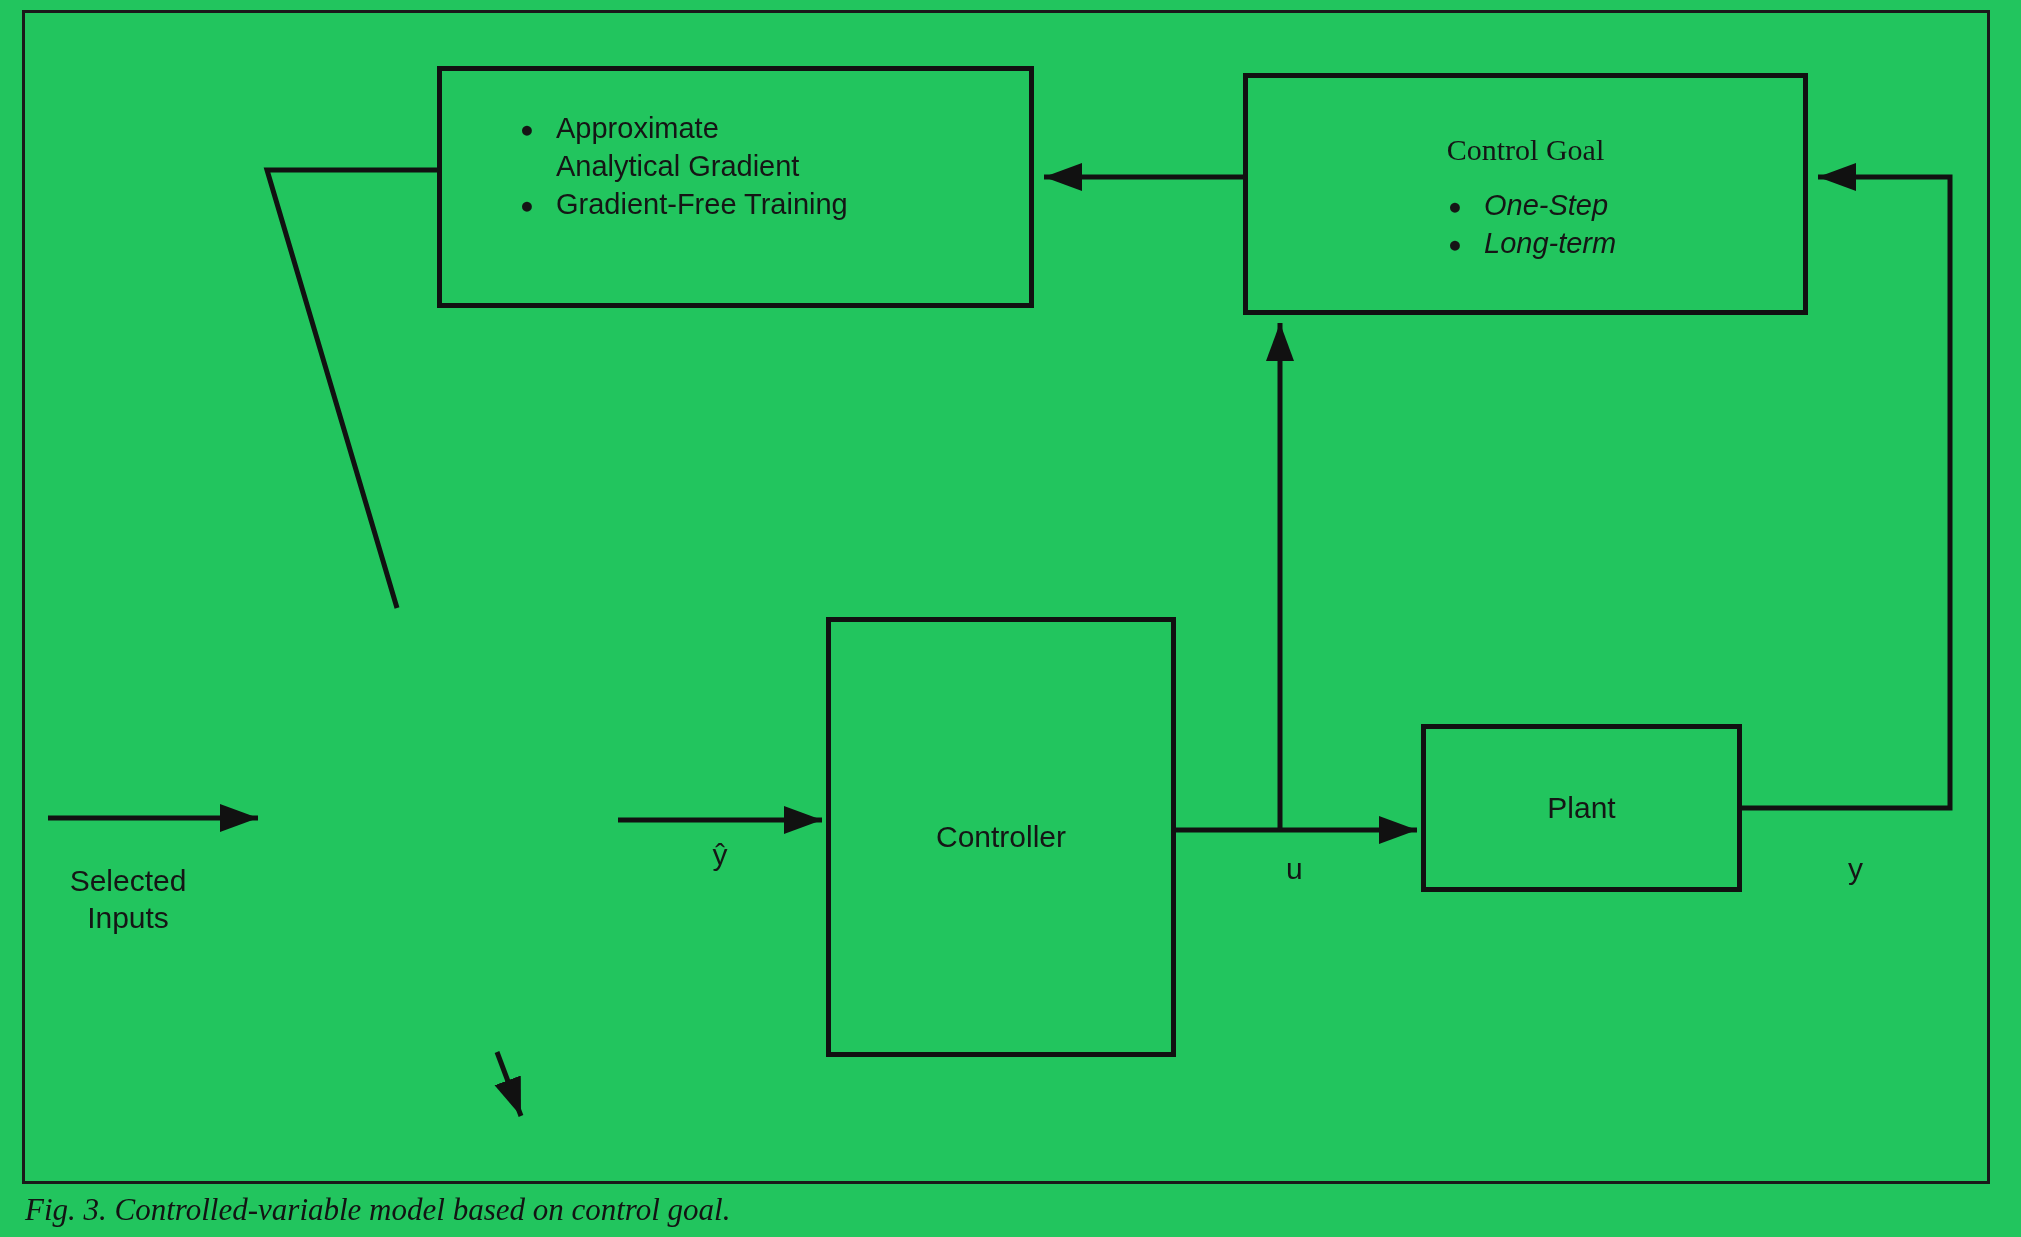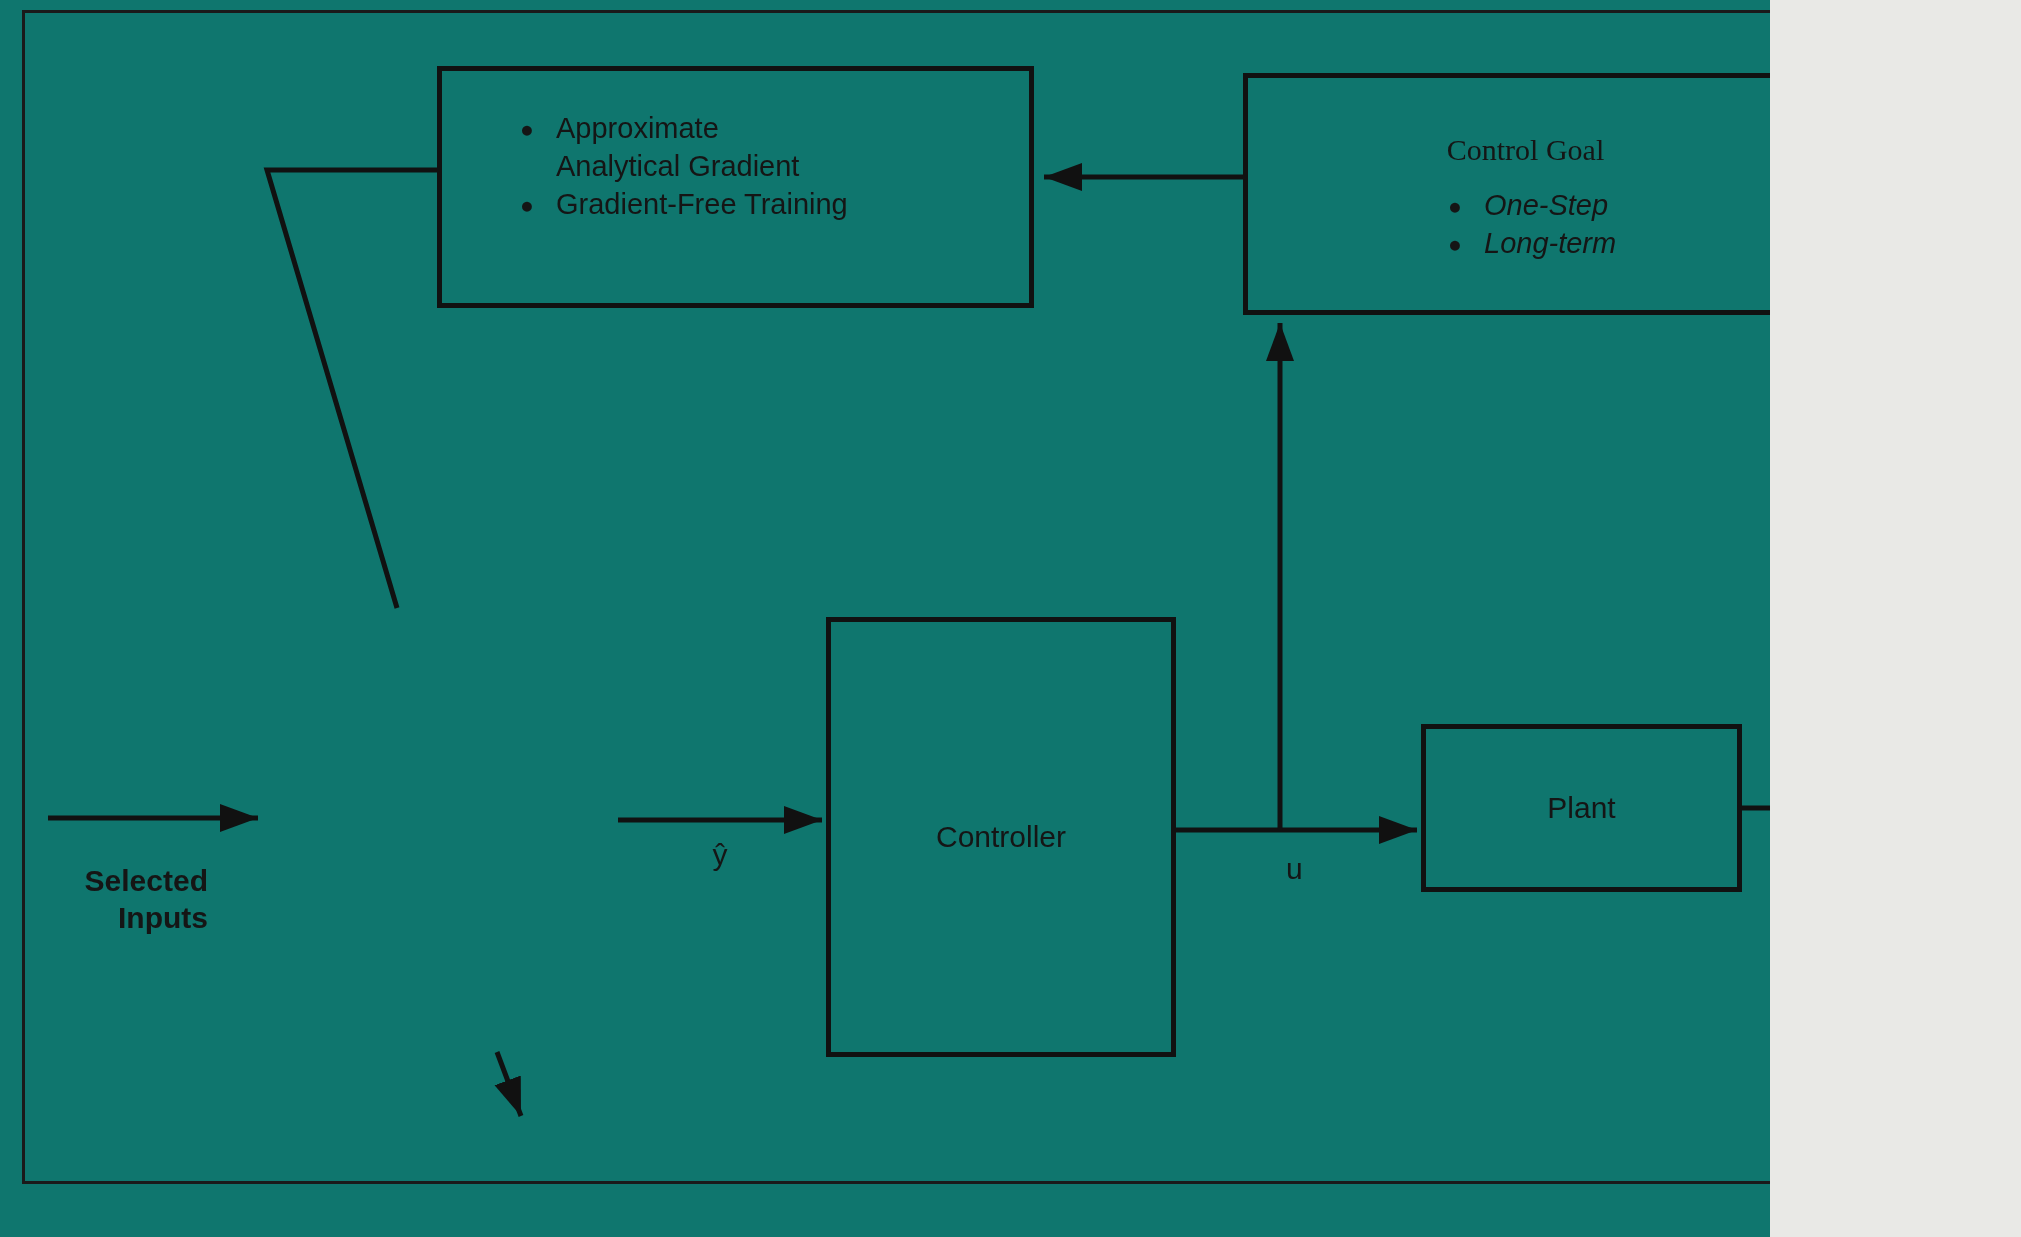--- a/index.html
+++ b/index.html
@@ -1,24 +1,23 @@
 <!DOCTYPE html>
 <html><head>
 <meta charset="utf-8">
 <style>
   html, body { margin: 0; padding: 0; background: #e9e9e6; }
   .page {
     position: relative;
-    width: 1758px;
+    width: 2021px;
     height: 1237px;
-    background: #0f766e;
+    background: #22c55e;
     font-family: "Liberation Sans", sans-serif;
     color: #151515;
     overflow: hidden;
-    padding-left: 12px;
   }
   .frame {
     position: absolute;
     left: 22px; top: 10px;
     width: 1968px; height: 1174px;
     border: 3px solid #1a1a1a;
     box-sizing: border-box;
     background: transparent;
   }
   .dbox {
@@ -52,21 +51,21 @@
     white-space: pre-line;
   }
   .center-label {
     width: 100%; height: 100%;
     display: flex; align-items: center; justify-content: center;
     font-size: 30px;
   }
   .box-plant .center-label { align-items: center; }
 
   .sig-label { position: absolute; font-size: 30px; }
-  .lbl-selected { left: 48px; top: 862px; width: 160px; text-align: right; white-space: pre-line; line-height: 37px; font-weight: bold; }
+  .lbl-selected { left: 48px; top: 862px; width: 160px; text-align: center; white-space: pre-line; line-height: 37px; }
   .lbl-yhat { left: 698px;  top: 838px; width: 44px; text-align: center; }
   .lbl-u    { left: 1286px; top: 852px; }
   .lbl-y    { left: 1848px; top: 852px; }
 
   .arrows-svg { position: absolute; left: 0; top: 0; width: 2021px; height: 1237px; pointer-events: none; }
 
   .caption {
     position: absolute;
     left: 25px; top: 1192px;
     font-family: "Liberation Serif", serif;
@@ -130,14 +129,15 @@
   <div class="dbox box-controller">
     <div class="center-label">Controller</div>
   </div>
 
   <div class="sig-label lbl-selected">Selected
 Inputs</div>
   <div class="sig-label lbl-yhat">ŷ</div>
   <div class="sig-label lbl-u">u</div>
   <div class="sig-label lbl-y">y</div>
 
+  <div class="caption">Fig. 3. Controlled-variable model based on control goal.</div>
 
 </div>
 
 </body></html>

